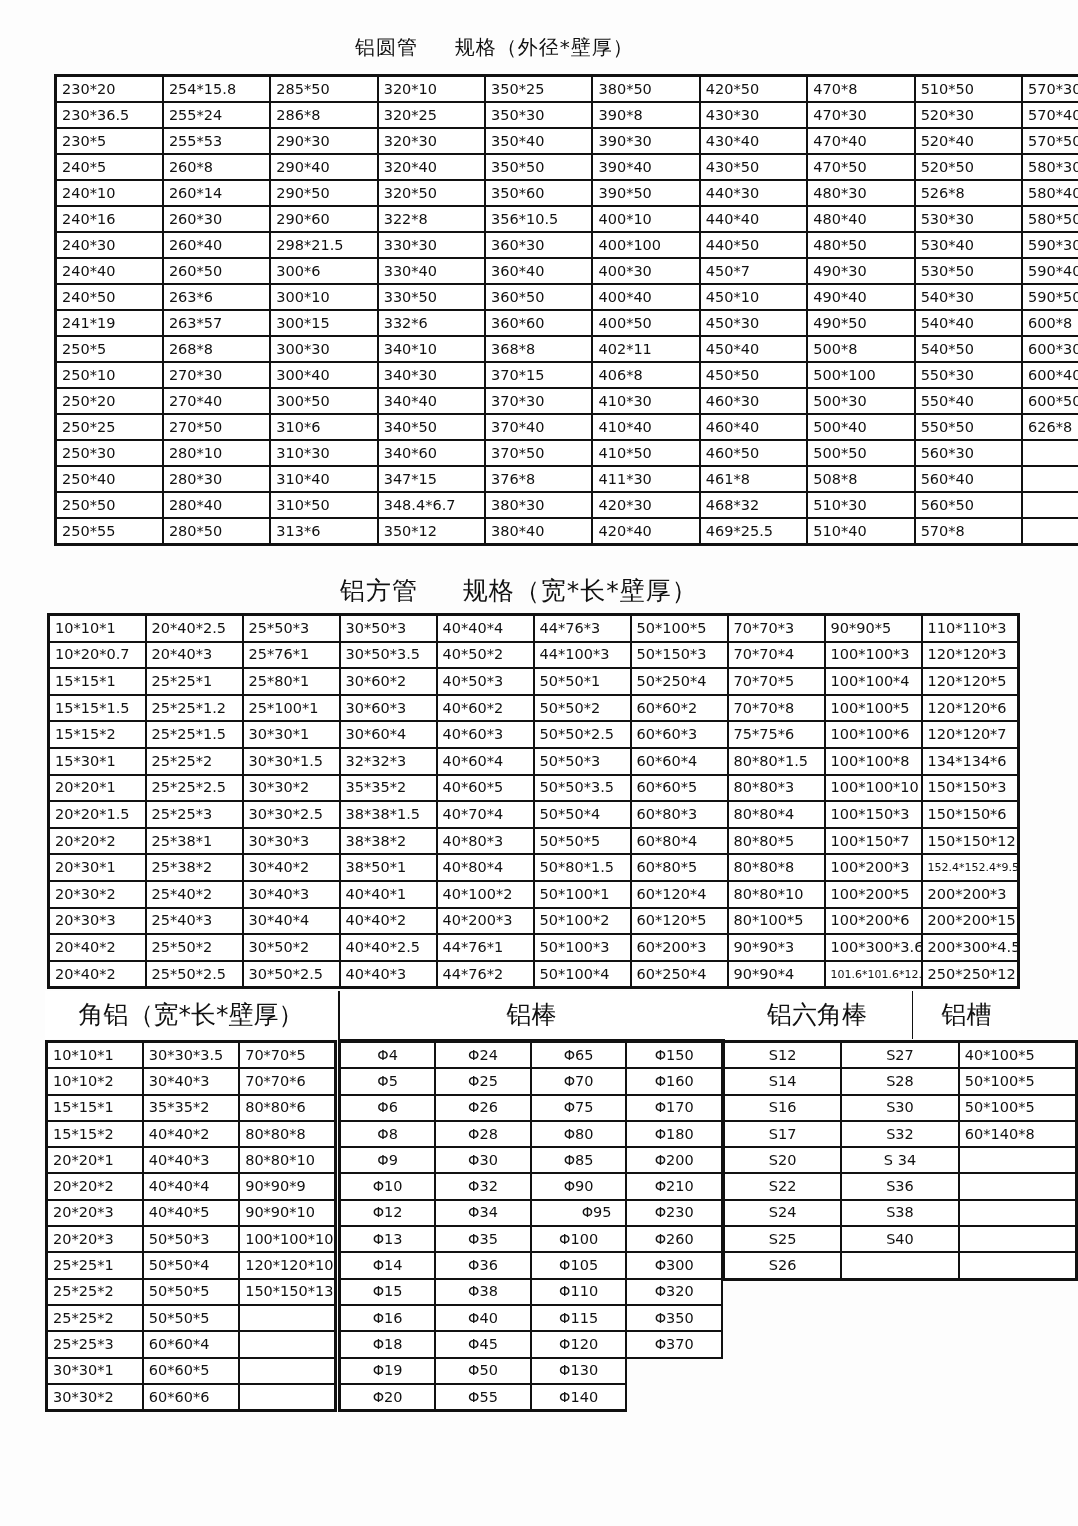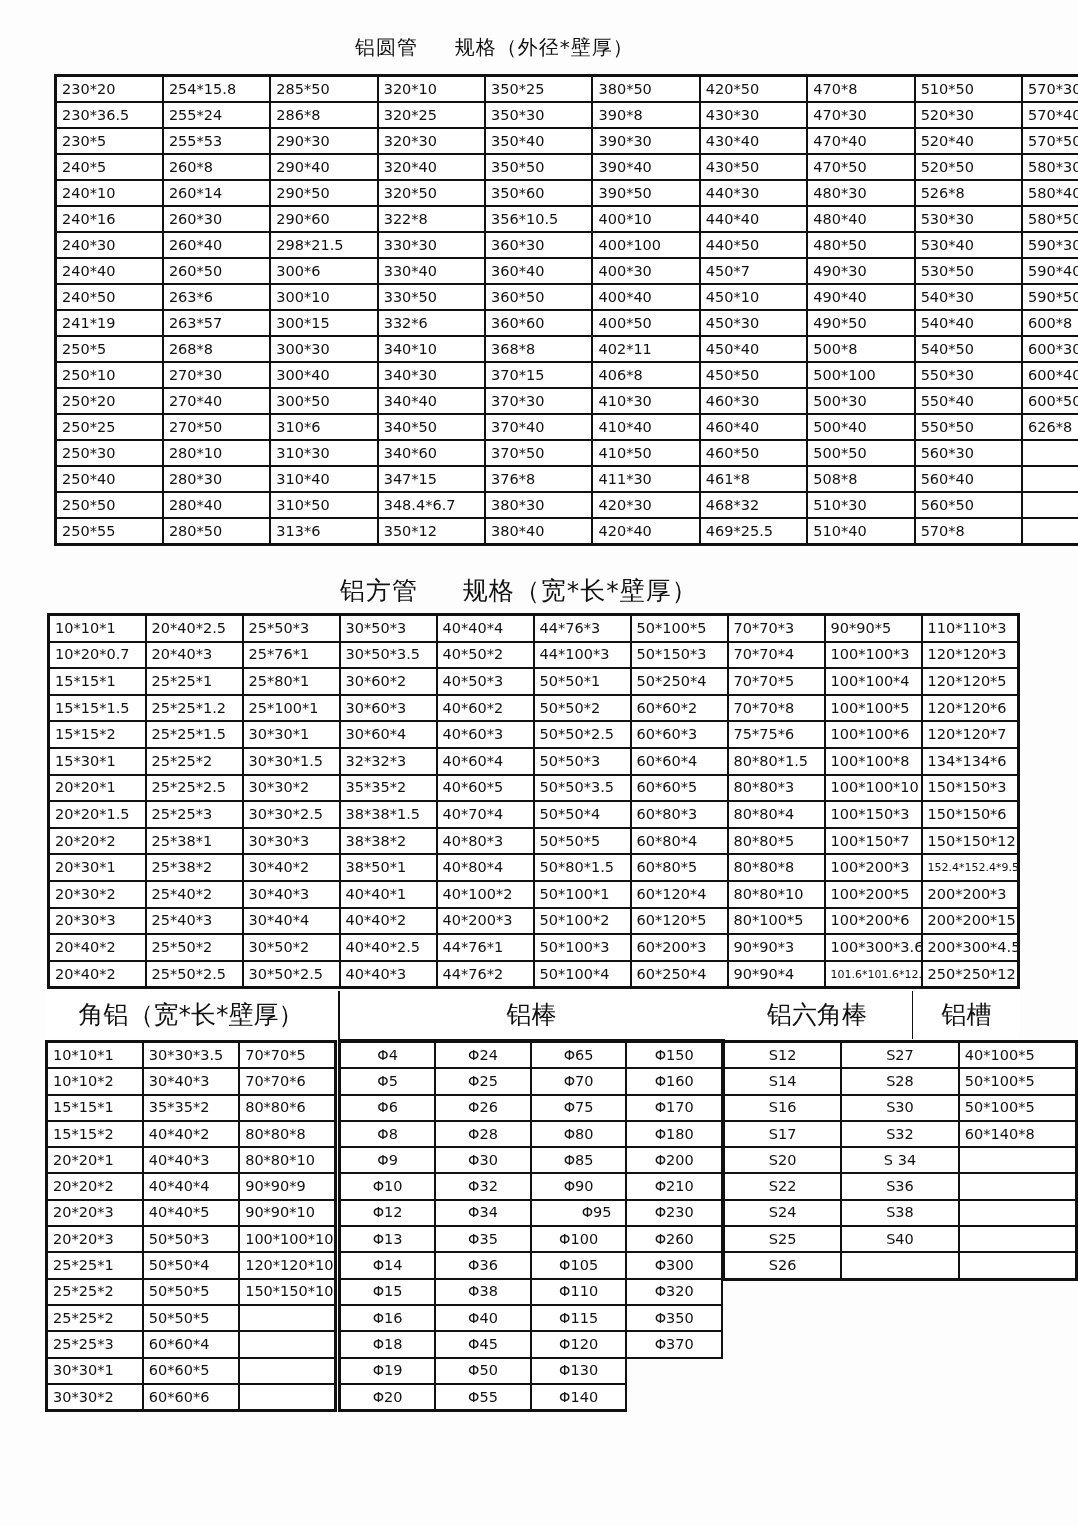--- a/index.html
+++ b/index.html
@@ -476,21 +476,21 @@
         <td>100*100*10</td>
       </tr>
       <tr>
         <td>25*25*1</td>
         <td>50*50*4</td>
         <td>120*120*10</td>
       </tr>
       <tr>
         <td>25*25*2</td>
         <td>50*50*5</td>
-        <td>150*150*10</td>
+        <td>150*150*13</td>
       </tr>
       <tr>
         <td>25*25*2</td>
         <td>50*50*5</td>
         <td></td>
       </tr>
       <tr>
         <td>25*25*3</td>
         <td>60*60*4</td>
         <td></td>

